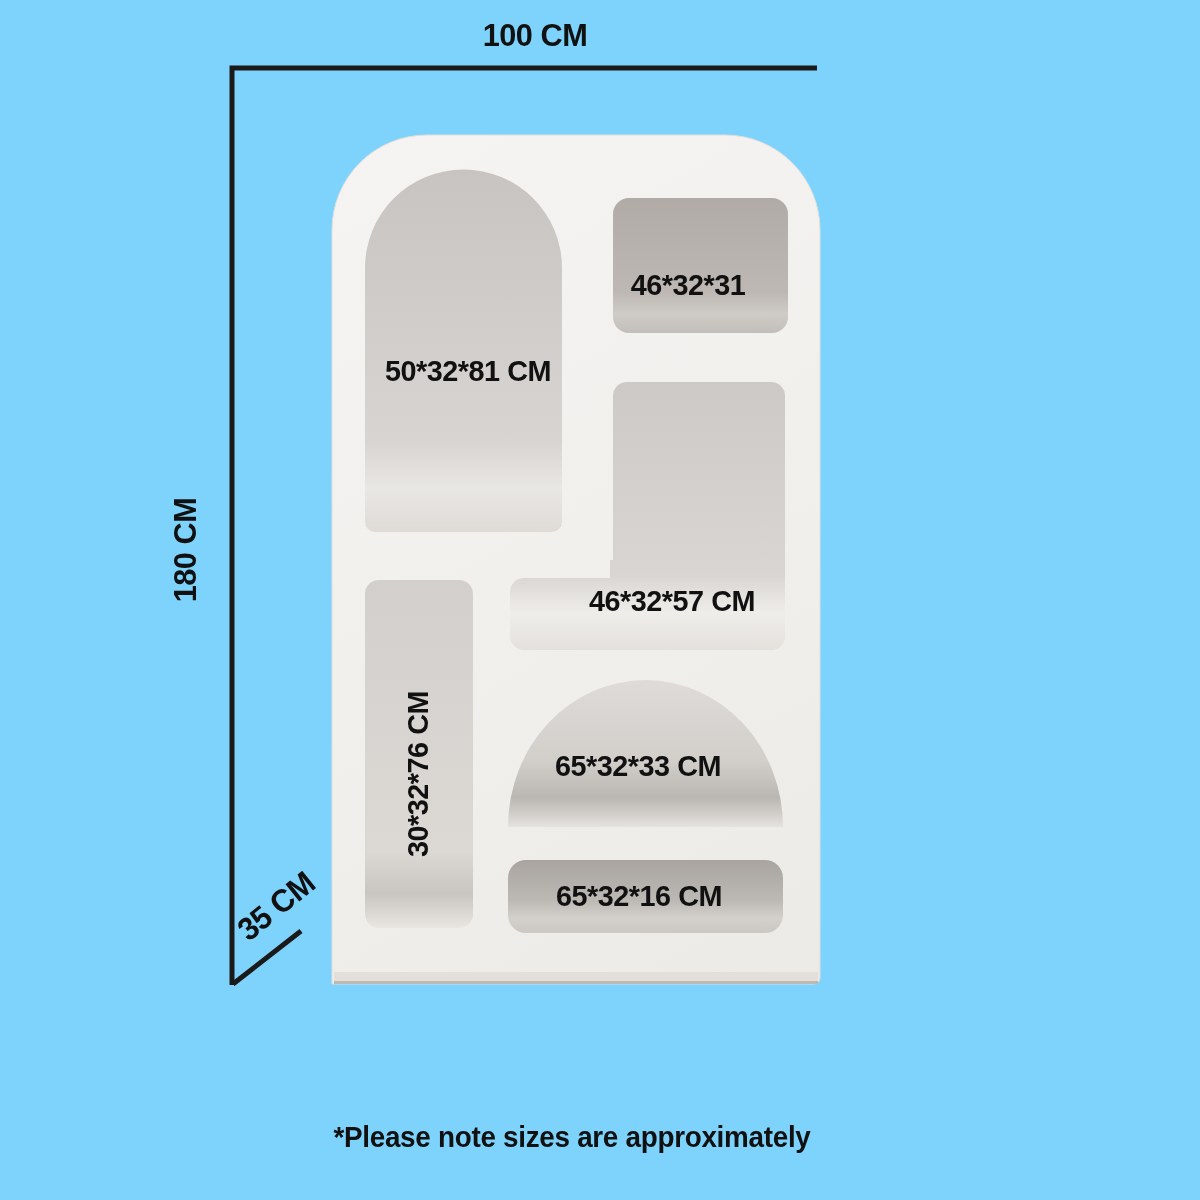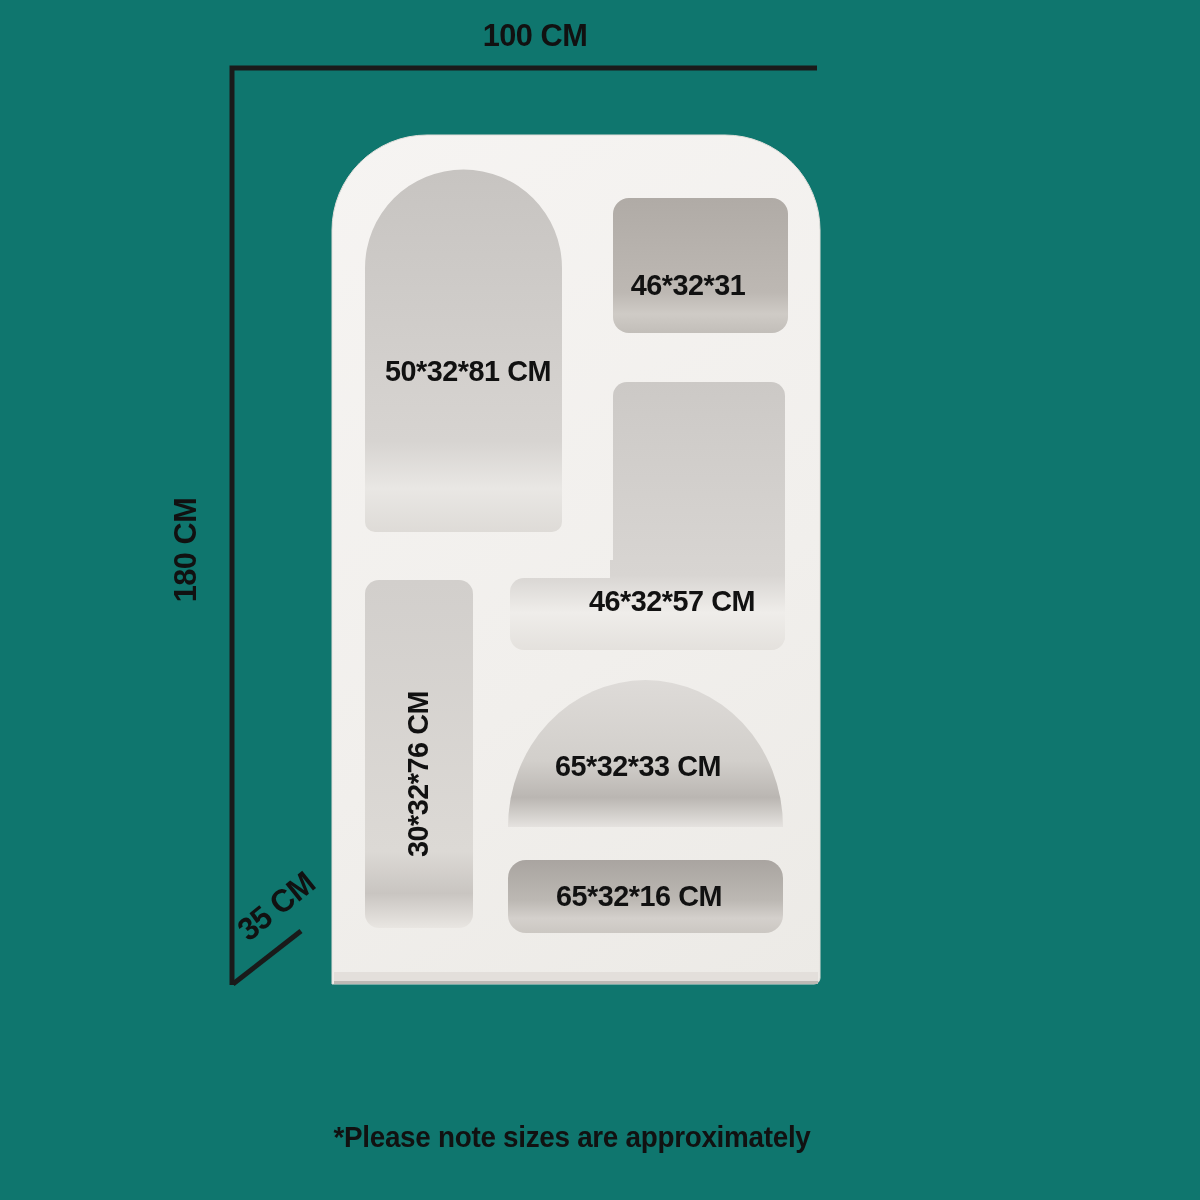--- a/index.html
+++ b/index.html
@@ -1,19 +1,19 @@
 <!DOCTYPE html>
 <html><head>
 <meta charset="utf-8">
 <style>
   html,body{margin:0;padding:0;background:#ffffff;}
   .stage{
     position:relative;
     width:1200px;height:1200px;
-    background:#0f766e;
+    background:#7dd3fc;
     overflow:hidden;
     font-family:"Liberation Sans", sans-serif;
   }
   .stage svg{position:absolute;left:0;top:0;}
   .label{
     position:absolute;
     font-weight:700;
     color:#111111;
     white-space:nowrap;
     letter-spacing:-0.5px;

